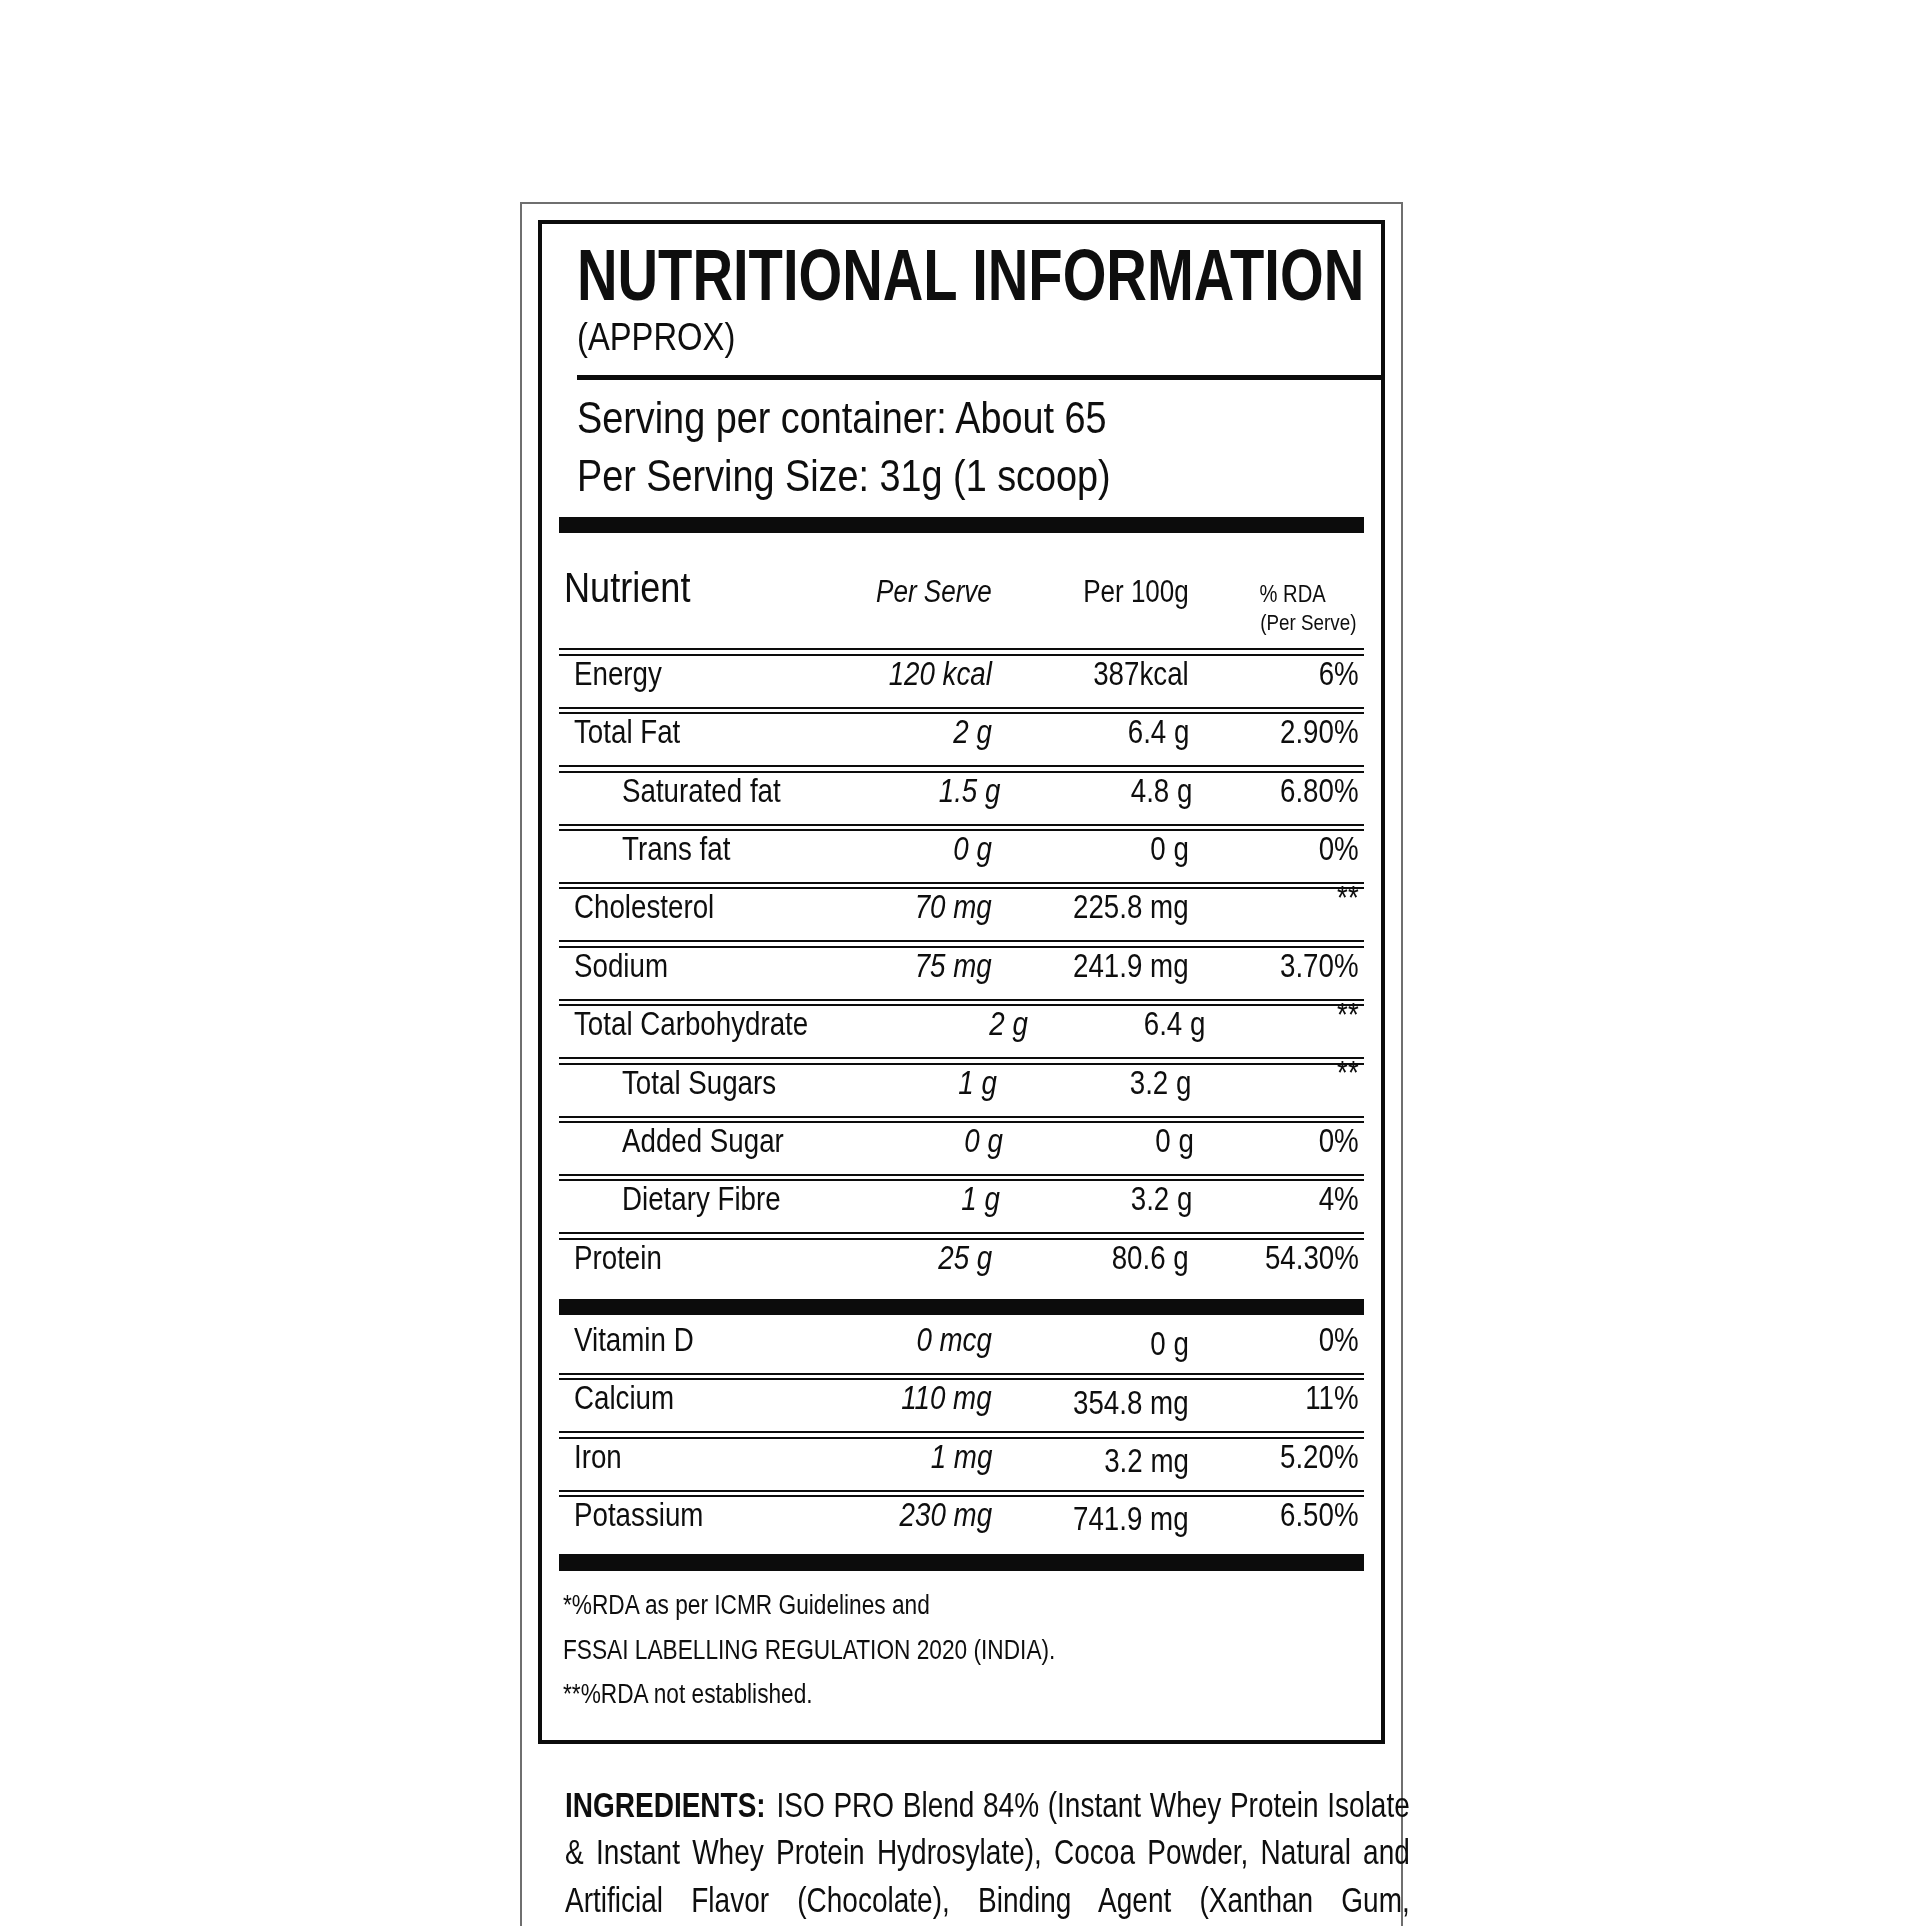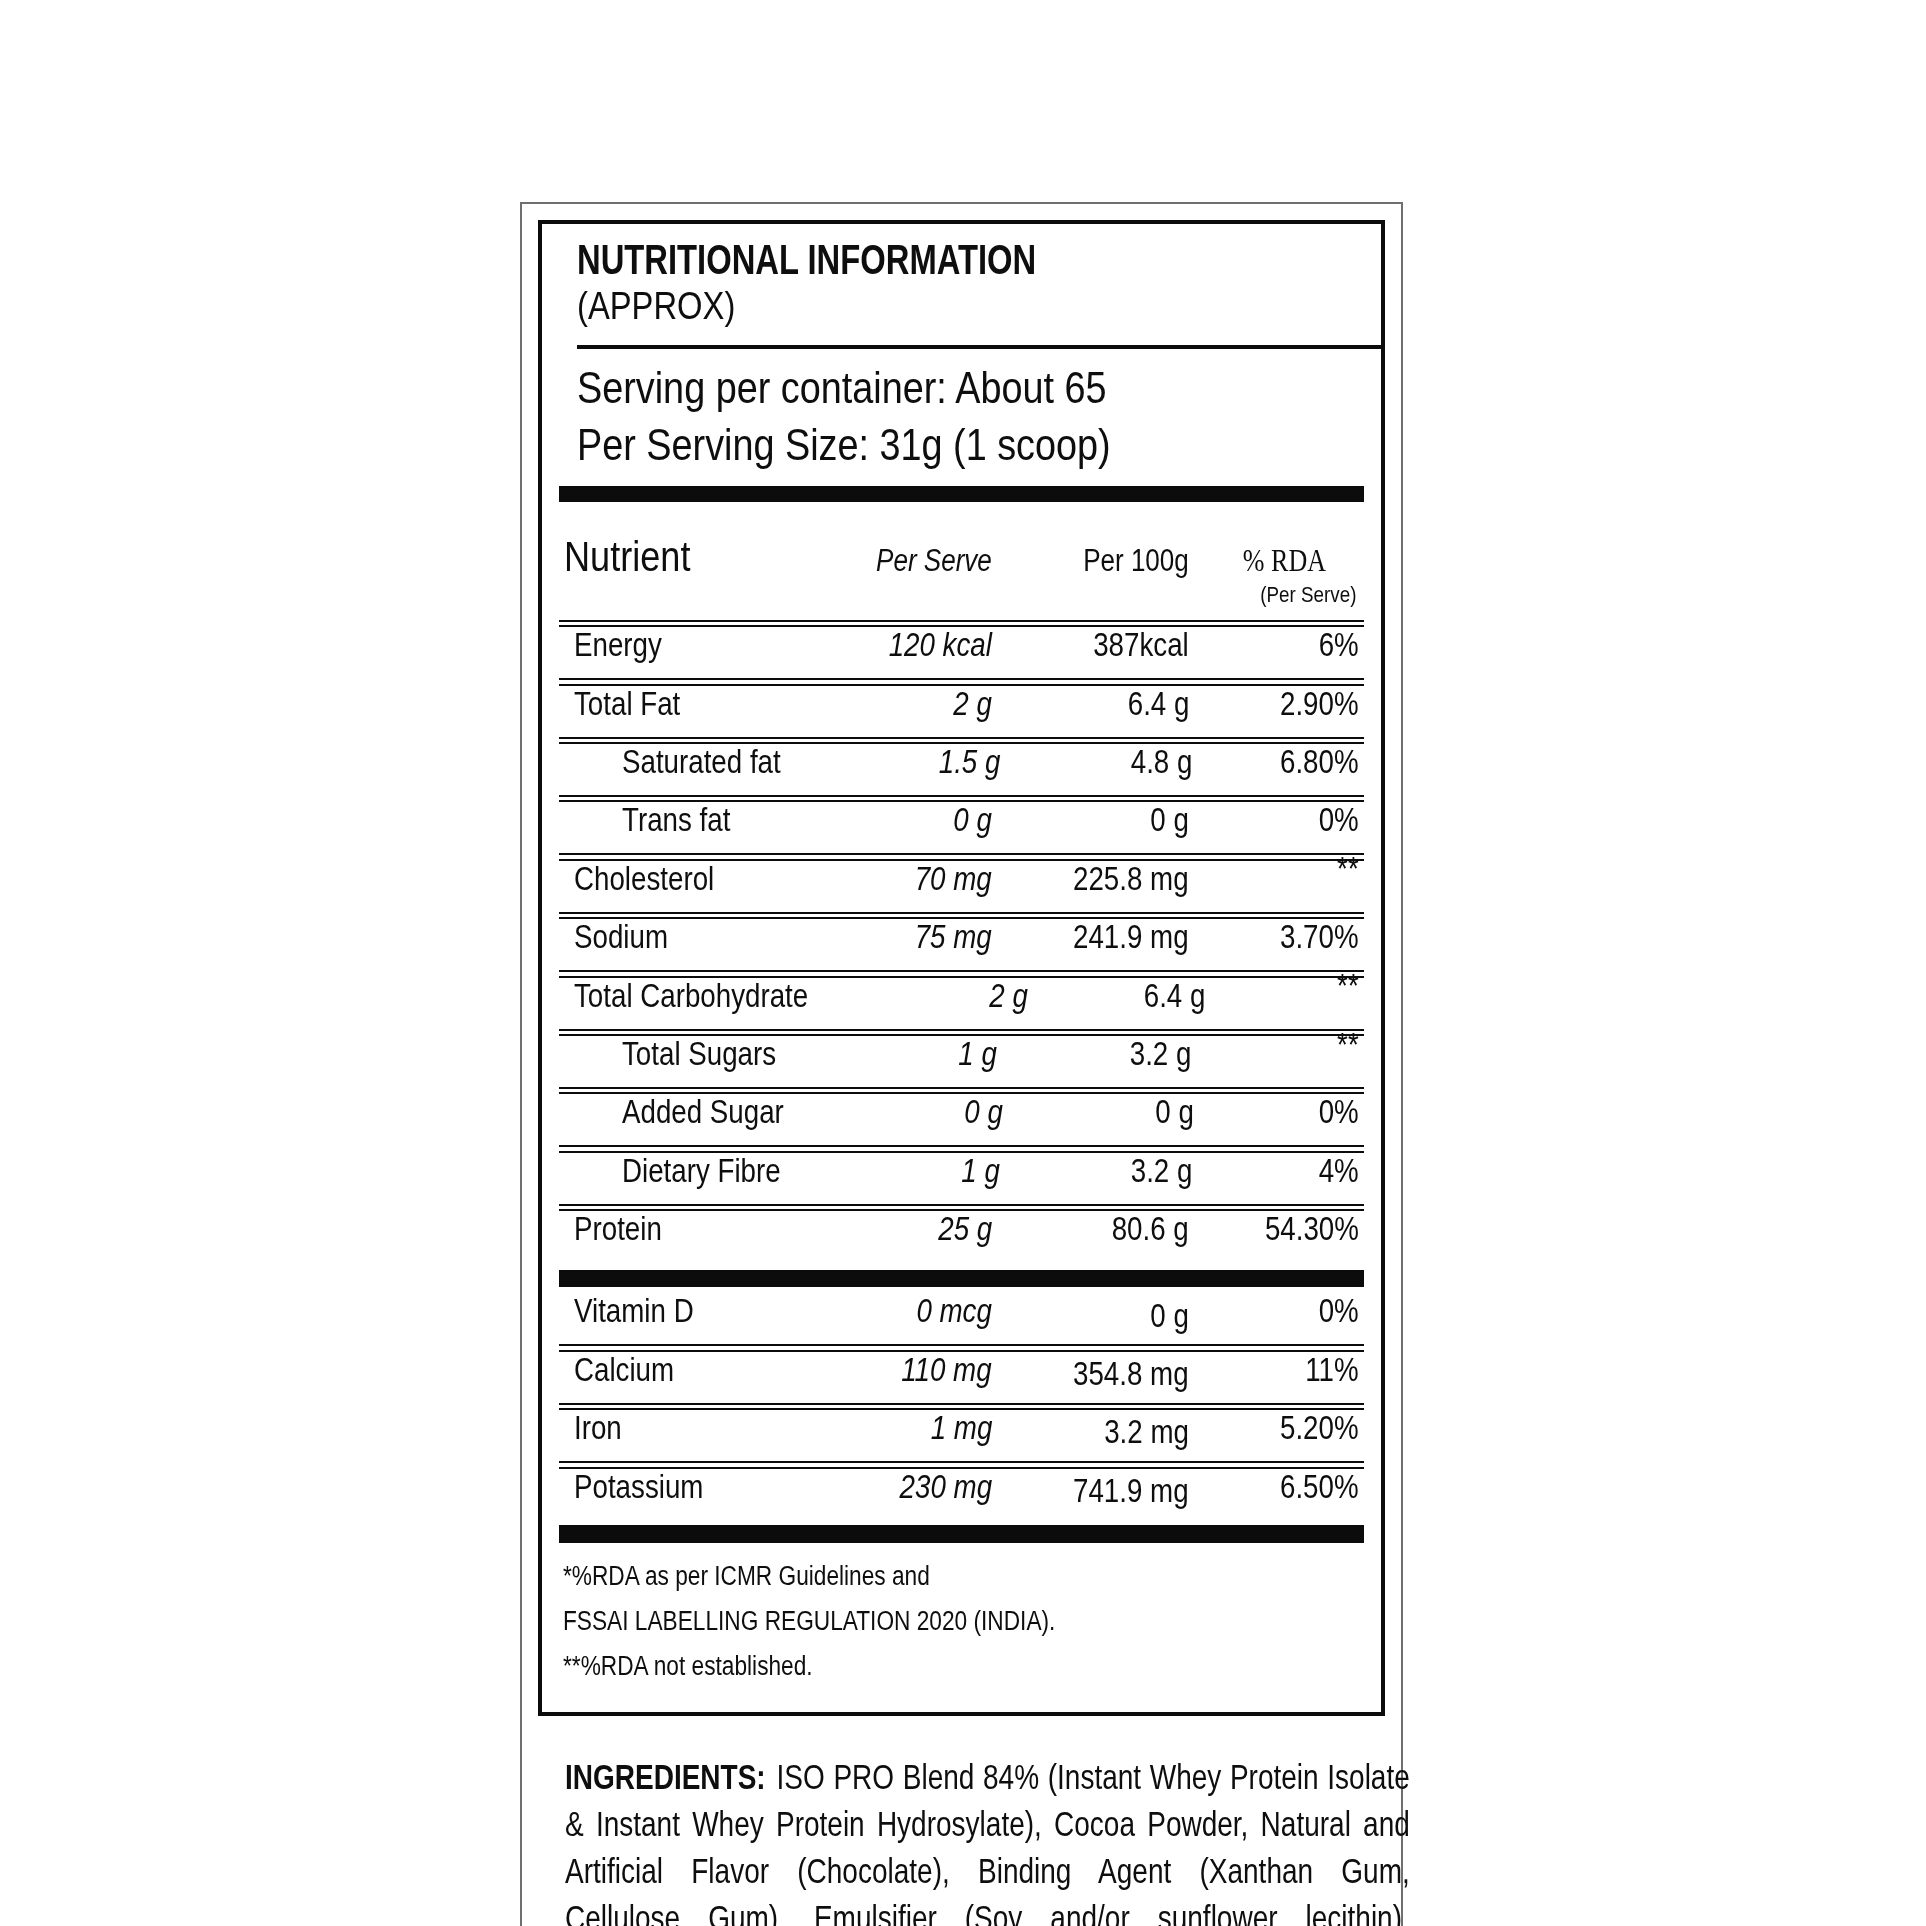--- a/index.html
+++ b/index.html
@@ -25,39 +25,39 @@
   .inner-box {
     border: 4.1px solid #0c0c0c;
     padding: 15px 0 17.7px 0;
     background: #ffffff;
   }
   
   .tx { display: inline-block; white-space: nowrap; transform: scaleX(0.84); }
   .ol { transform-origin: 0 50%; }
   .or { transform-origin: 100% 50%; }
 
-  .panel-title { margin: 0 0 0 35px; font-size: 42px; line-height: 1.02; letter-spacing: 0px; }
+  .panel-title { margin: 0 0 0 35px; font-size: 72px; line-height: 1.02; letter-spacing: 0px; }
   .panel-title .tx { transform: scaleX(0.78); }
   .panel-subtitle { margin: 4.1px 0 0 35px; font-size: 39px; line-height: 1.05; }
   .thin-rule { height: 4.1px; background: #0c0c0c; margin: 17.7px 0 0 35px; }
   .serving-line { margin: 13.6px 0 0 35px; font-size: 45px; line-height: 1.1; }
   .serving-line.second { margin-top: 8.2px; }
 
   .thick-bar { height: 16.3px; background: #0c0c0c; margin: 16.3px 16.3px 0 16.3px; }
   .thick-bar.mid { margin-top: 8.2px; margin-bottom: 6.8px; }
   .thick-bar.bottom { height: 17.7px; margin-top: 5.4px; }
 
   .table-head { display: flex; align-items: baseline; margin: 17.7px 16.3px 0 16.3px; }
   .c1 { flex: 1; text-align: left; padding-left: 15px; }
   .c2 { width: 194px; text-align: right; font-style: italic; }
   .c3 { width: 197px; text-align: right; }
   .c4 { width: 170px; text-align: right; padding-right: 5.4px; }
   .table-head .c1 { font-size: 43px; padding-left: 5.4px; margin-top: 12px; }
   .table-head .c2, .table-head .c3 { font-size: 31px; }
-  .rda-main { font-size: 31px; font-family: Liberation Serif, serif; }
+  .rda-main { font-size: 24px; }
   .rda-main .tx { margin-right: 33px; }
   .rda-sub { font-size: 22.4px; margin-top: 2.7px; }
   .rda-sub .tx { margin-right: 2.7px; }
 
   .rule {
     height: 3.4px;
     border-top: 2.7px solid #0c0c0c;
     border-bottom: 2.7px solid #0c0c0c;
     margin: 0 16.3px;
   }

